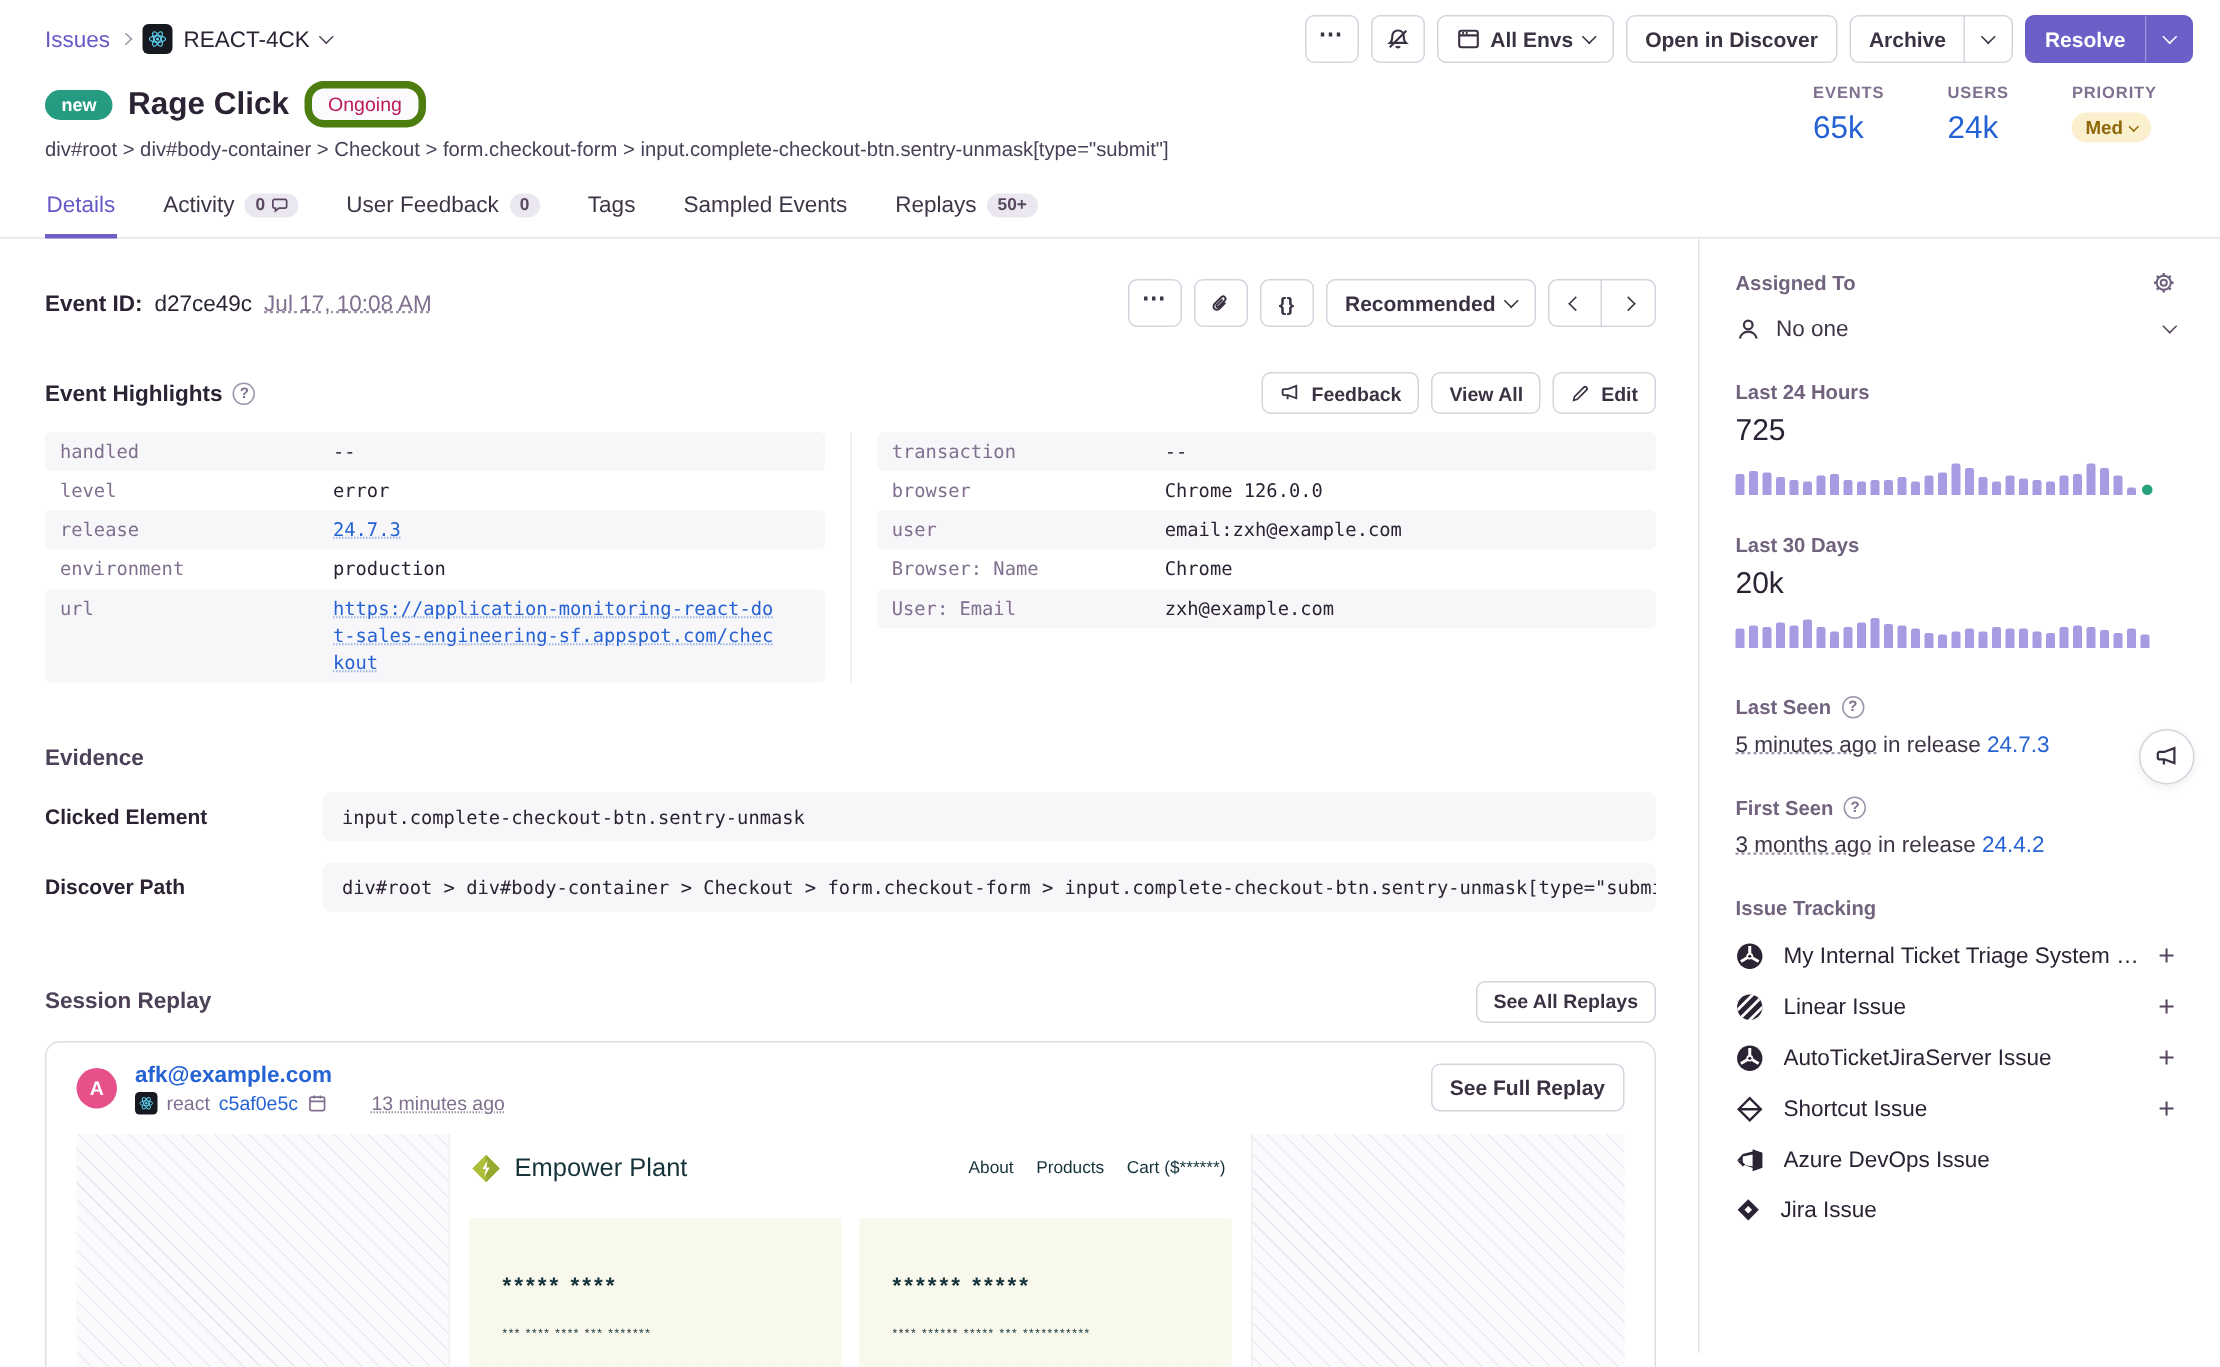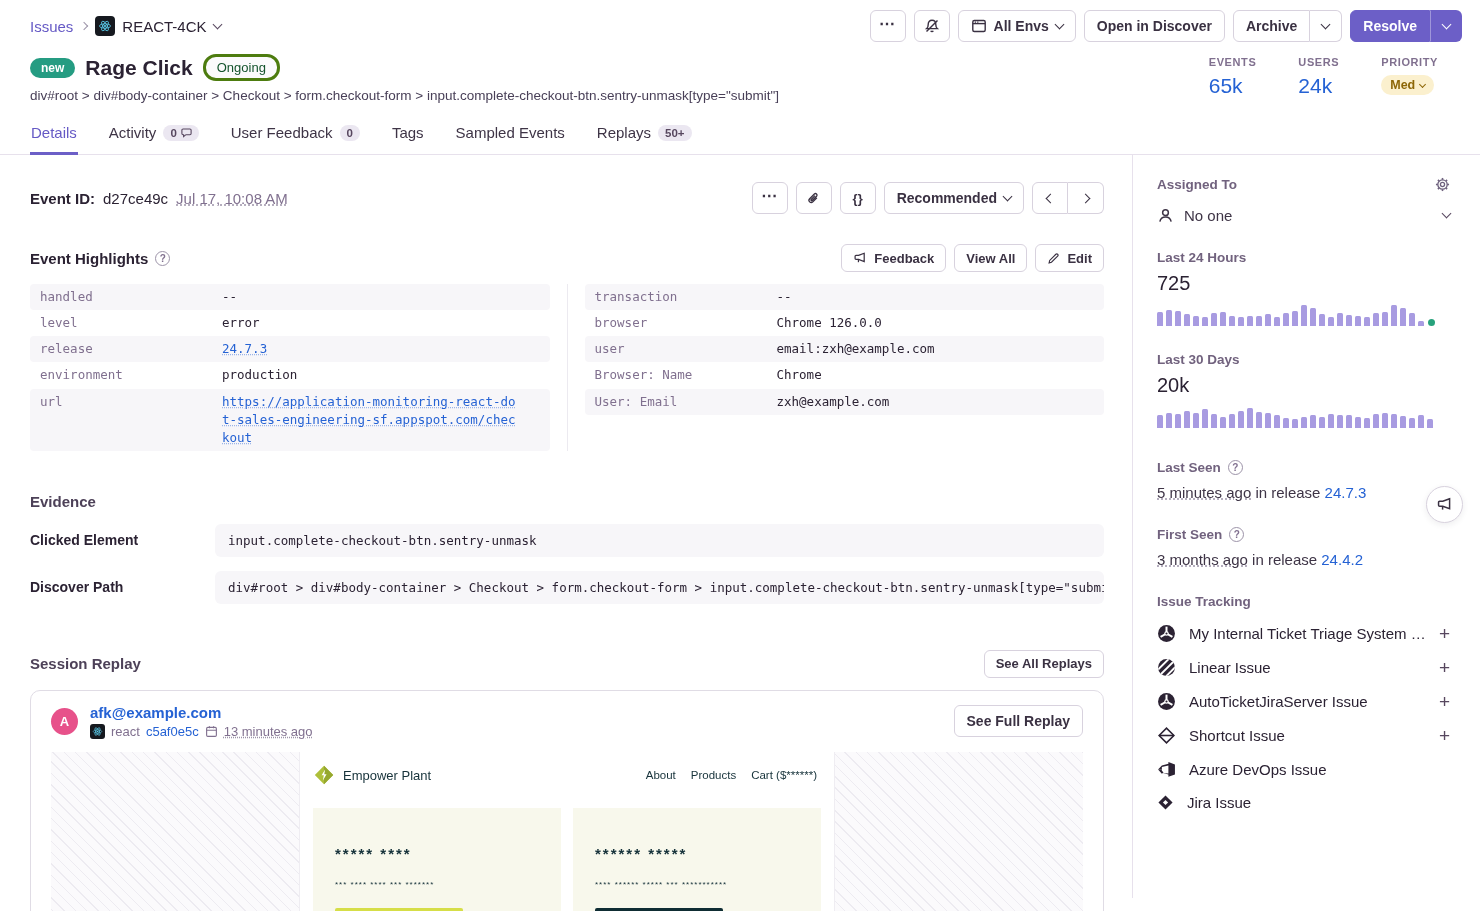--- a/index.html
+++ b/index.html
@@ -33,21 +33,21 @@
   .btn-group .btn.primary.caret-part { border-left:1px solid rgba(255,255,255,.35); }
   .ellipsis-glyph { font-size:16px; letter-spacing:1px; line-height:1; margin-top:-4px; }
 
   
   .issue-header { display:flex; padding:8px 30px 0; align-items:flex-start; }
   .ih-left { flex:1; min-width:0; }
   .title-row { display:flex; align-items:center; gap:10px; white-space:nowrap; }
   .badge-new { background:#259c82; color:#fff; font-size:12px; font-weight:700; padding:3px 11px; border-radius:12px; }
   .issue-title { font-size:21px; font-weight:700; color:#2b2233; }
   .issue-url { font-size:19px; color:#70627f; overflow:hidden; text-overflow:ellipsis; max-width:700px; }
-  .badge-ongoing { border:3px solid #4d7c0f; background:#fbfafc; color:#14532d; font-size:13px; padding:3px 11px; border-radius:13px; }
+  .badge-ongoing { border:5px solid #4d7c0f; background:#fbfafc; color:#be185d; font-size:13px; padding:3px 11px; border-radius:13px; }
   .culprit { margin-top:7px; font-size:13.5px; color:#494058; white-space:nowrap; overflow:hidden; }
   .stats { display:flex; gap:42px; padding:2px 12px 0 24px; }
   .stat { text-align:left; }
   .stat-label { font-size:11px; font-weight:700; letter-spacing:.6px; color:#80708f; }
   .stat-value { margin-top:6px; font-size:21px; color:#2562d4; cursor:pointer; }
   .badge-med { margin-top:7px; display:inline-flex; align-items:center; gap:5px; background:#fbf0ce; color:#8d6708;
                font-size:12.5px; font-weight:700; padding:3px 9px; border-radius:13px; cursor:pointer; }
   .badge-med .chev { width:5px; height:5px; border-width:1.4px; margin-top:-2px; }
 
   
@@ -95,26 +95,26 @@
   
   .replay-sec { margin-top:46px; }
   .replay-card { margin-top:12px; border:1px solid #e0dce5; border-radius:10px; overflow:hidden; height:266px; }
   .replay-user-row { display:flex; align-items:center; padding:13px 20px; gap:12px; }
   .avatar { width:27px; height:27px; border-radius:50%; background:#e7518a; color:#fff; font-size:13px; font-weight:700; display:flex; align-items:center; justify-content:center; }
   .ru-info { flex:1; min-width:0; }
   .ru-email { color:#2562d4; font-weight:700; font-size:15px; cursor:pointer; }
   .ru-sub { display:flex; align-items:center; gap:6px; margin-top:3px; font-size:13px; color:#80708f; }
   .ru-proj-chip { width:15px; height:15px; border-radius:3px; background:#16191f; display:inline-flex; align-items:center; justify-content:center; }
   .ru-replay-id { color:#2562d4; cursor:pointer; }
-  .ru-ago { text-decoration:underline dotted #9d94a9; cursor:pointer; }
+  .ru-ago { text-decoration:underline dotted #9d94a9; cursor:pointer;margin-left:24px; }
   .replay-body { margin:0 20px; height:190px; position:relative; cursor:pointer;
     background:repeating-linear-gradient(45deg,#fbfafc 0 7px,#edebf1 7px 8px); display:flex; justify-content:center; }
   .site { width:536px; background:#fff; border-left:1px solid #efedf2; border-right:1px solid #efedf2; }
   .site-header { height:47px; display:flex; align-items:center; justify-content:space-between; padding:0 17px 0 13px; background:#fff; }
-  .brand { display:flex; align-items:center; gap:8px; font-size:13px; color:#16323a; }
+  .brand { display:flex; align-items:center; gap:8px; font-size:17px; color:#16323a; }
   .site-nav { display:flex; gap:15px; font-size:11.5px; color:#16323a; }
   .site-body { display:flex; gap:12px; justify-content:center; padding:9px 0 0; background:#fff; height:143px; }
   .product { width:248px; background:#f8f8ec; padding:37px 22px 0; }
   .p-title { font-size:15px; font-weight:700; letter-spacing:2px; color:#16323a; }
   .p-desc { margin-top:18px; font-size:8px; letter-spacing:1px; color:#16323a; }
   .p-btn { margin-top:19px; display:inline-block; font-size:11px; padding:9px 13px; border-radius:2px; }
   .p-btn.lime { background:#d6de48; color:#1c3b33; }
   .p-btn.dark { background:#0f2d33; color:#f3efda; }
 
   

